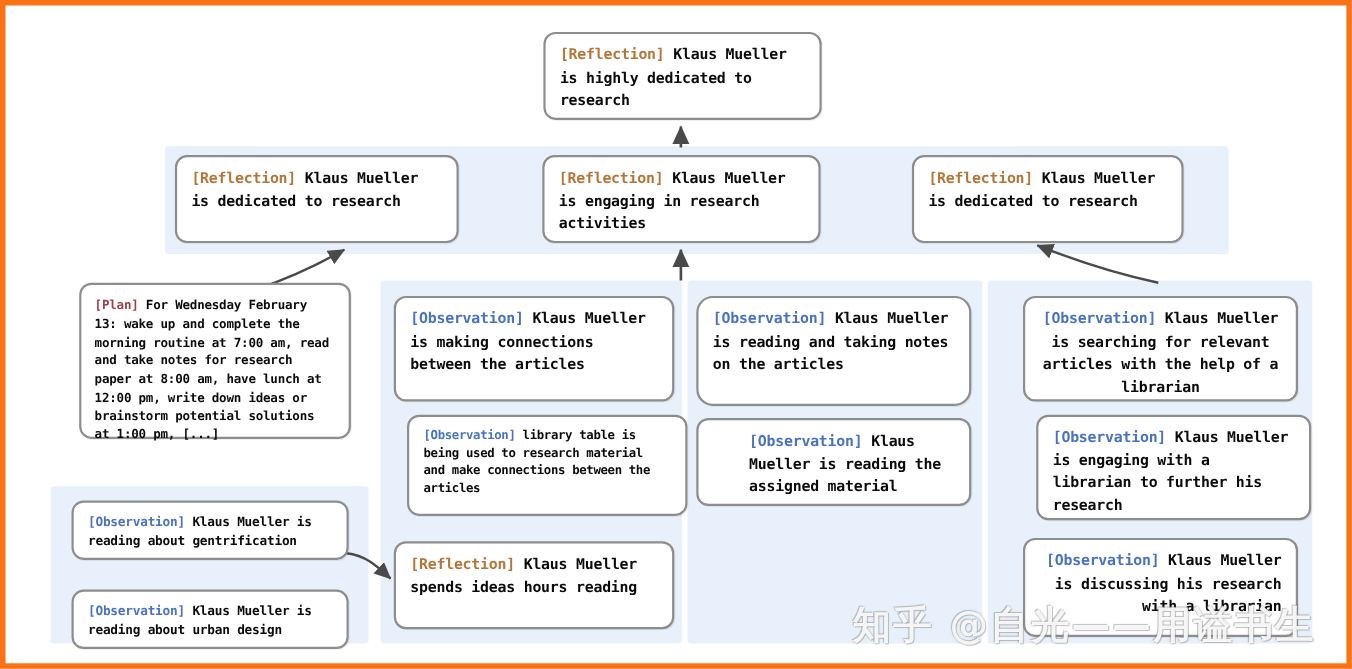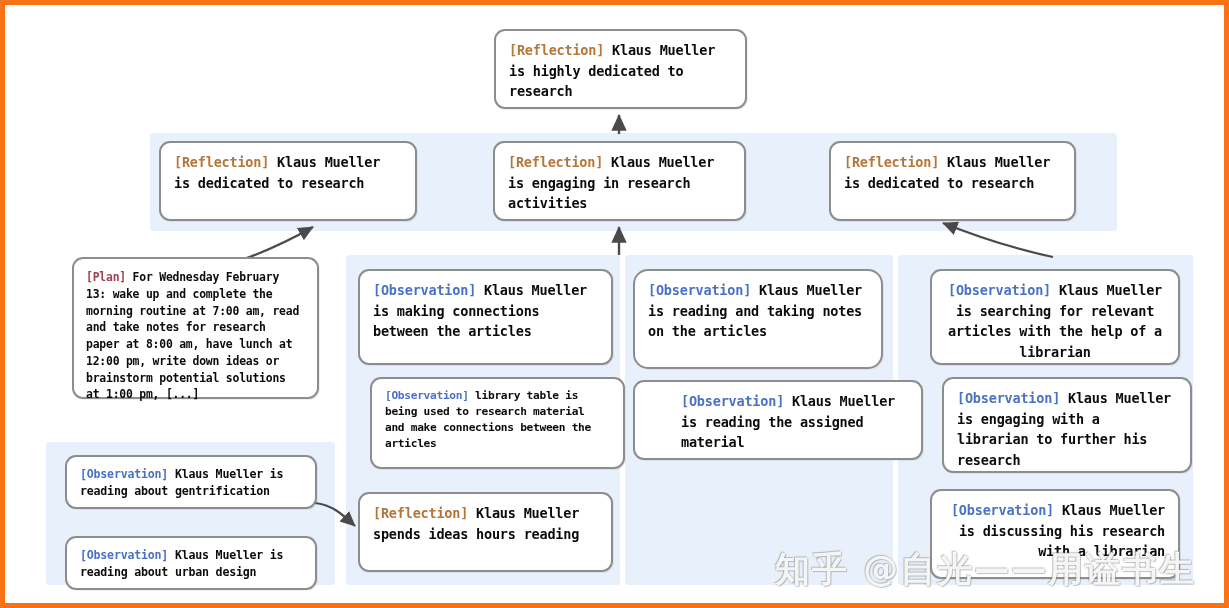--- a/index.html
+++ b/index.html
@@ -64,21 +64,21 @@
   
   #node-plan          { left: 67px;  top: 252px; width: 247px; height: 142px;
                         font-size: 11.4px; line-height: 1.47; padding: 10px 12px; }
   
   #node-c1-a          { left: 353px; top: 264px; width: 255px; height: 96px; }
   #node-c1-b          { left: 353px; top: 372px; width: 255px; height: 92px;
                         font-size: 11.2px; line-height: 1.44; margin-left: 12px; }
   #node-c1-c          { left: 353px; top: 487px; width: 255px; height: 80px; }
   
   #node-c2-a          { left: 628px; top: 264px; width: 250px; height: 100px; border-radius: 15px; }
-  #node-c2-b          { left: 628px; top: 375px; width: 290px; height: 80px; padding-left: 46px; }
+  #node-c2-b          { left: 628px; top: 375px; width: 250px; height: 80px; padding-left: 46px; }
   #node-c2-c          { left: 628px; top: 488px; width: 250px; height: 80px; }
   
   #node-c3-a          { left: 925px; top: 264px; width: 250px; height: 96px; text-align: center; }
   #node-c3-b          { left: 925px; top: 372px; width: 250px; height: 96px; margin-left: 12px; }
   #node-c3-c          { left: 925px; top: 484px; width: 250px; height: 90px; text-align: right; }
   
   #node-bl-a          { left: 60px;  top: 450px; width: 252px; height: 54px;
                         font-size: 11.6px; line-height: 1.45; }
   #node-bl-b          { left: 60px;  top: 519px; width: 252px; height: 54px;
                         font-size: 11.6px; line-height: 1.45; margin-top: 12px; }

